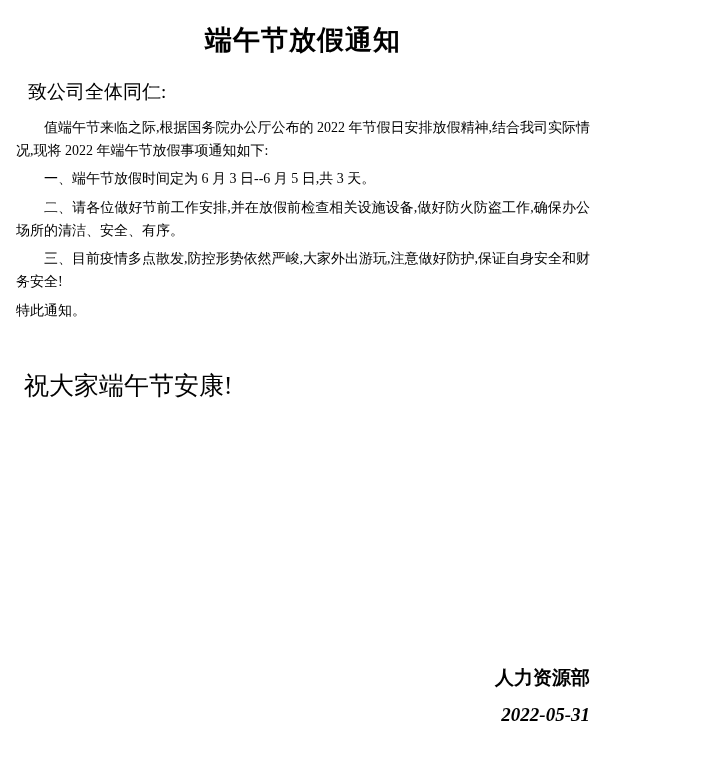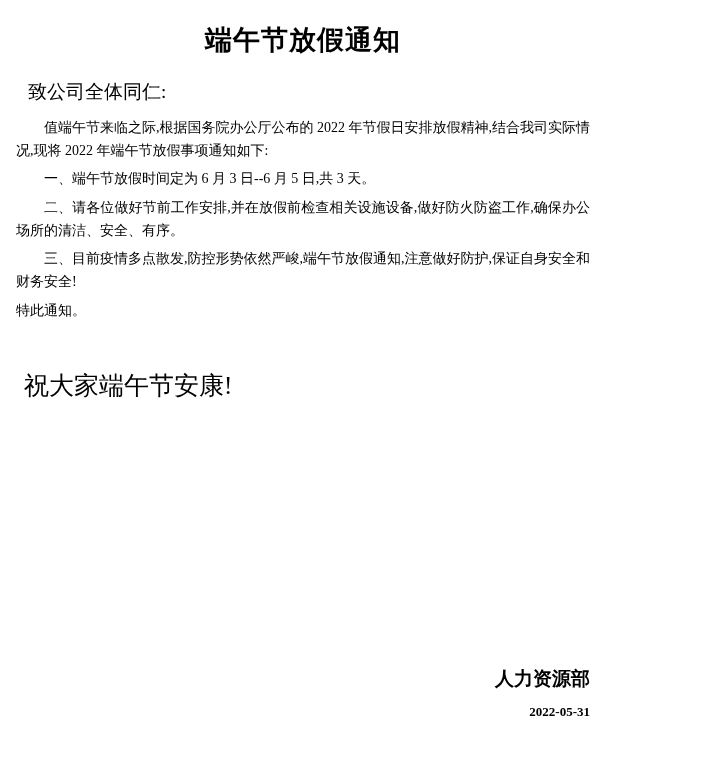--- a/index.html
+++ b/index.html
@@ -50,51 +50,52 @@
     height: 30px;
   }
   .closing {
     font-size: 25px;
     line-height: 1.6;
     margin: 8px;
   }
   .signature {
     position: absolute;
     right: 26px;
-    bottom: 44px;
+    bottom: 36px;
     text-align: right;
   }
   .sig-dept {
     font-size: 19px;
     font-weight: bold;
     line-height: 1.5;
     margin-bottom: 8px;
   }
   .sig-date {
-    font-size: 13px;
+    font-size: 19px;
     font-weight: bold;
     line-height: 1.5;
+    font-style: italic;
   }
 </style>
 </head>
 <body>
 
 <div class="page">
 
   <h1 class="doc-title">端午节放假通知</h1>
 
   <div class="salutation">致公司全体同仁:</div>
 
   <p class="body-par">值端午节来临之际,根据国务院办公厅公布的 2022 年节假日安排放假精神,结合我司实际情况,现将 2022 年端午节放假事项通知如下:</p>
 
   <p class="body-par">一、端午节放假时间定为 6 月 3 日--6 月 5 日,共 3 天。</p>
 
   <p class="body-par">二、请各位做好节前工作安排,并在放假前检查相关设施设备,做好防火防盗工作,确保办公场所的清洁、安全、有序。</p>
 
-  <p class="body-par">三、目前疫情多点散发,防控形势依然严峻,端午节放假通知,注意做好防护,保证自身安全和财务安全!</p>
+  <p class="body-par">三、目前疫情多点散发,防控形势依然严峻,大家外出游玩,注意做好防护,保证自身安全和财务安全!</p>
 
   <p class="body-par noindent">特此通知。</p>
 
   <div class="spacer-line"></div>
 
   <p class="closing">祝大家端午节安康!</p>
 
   <div class="signature">
     <div class="sig-dept">人力资源部</div>
     <div class="sig-date">2022-05-31</div>

